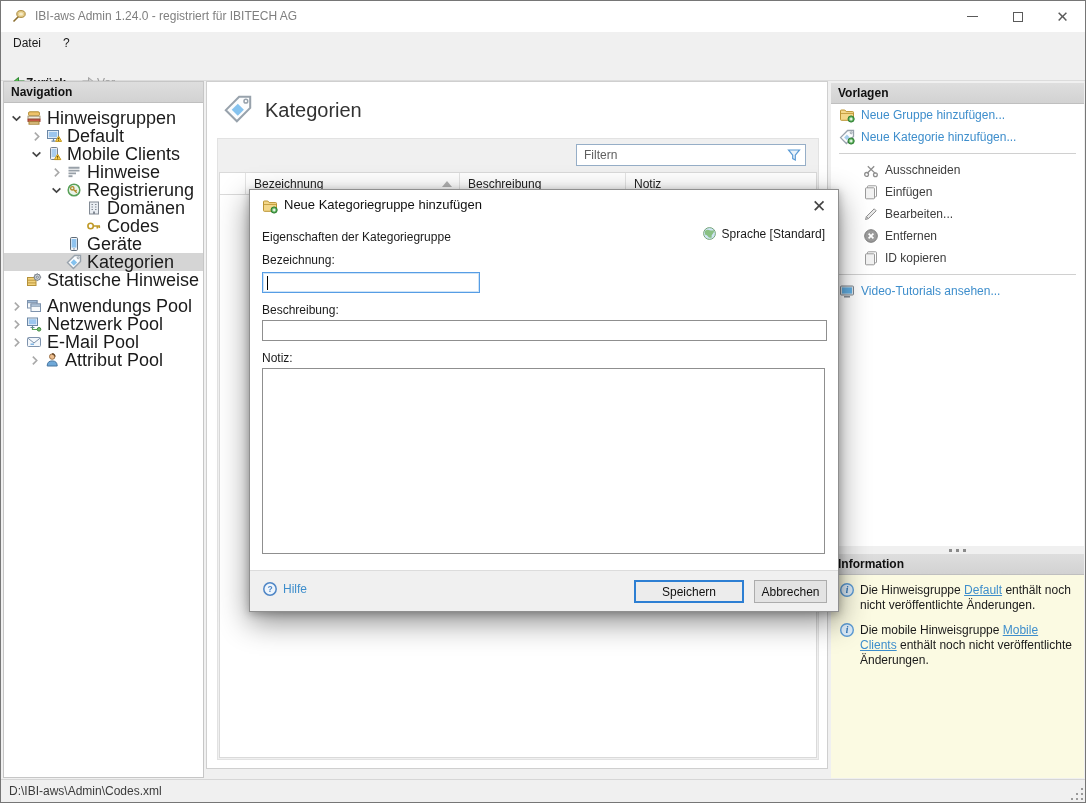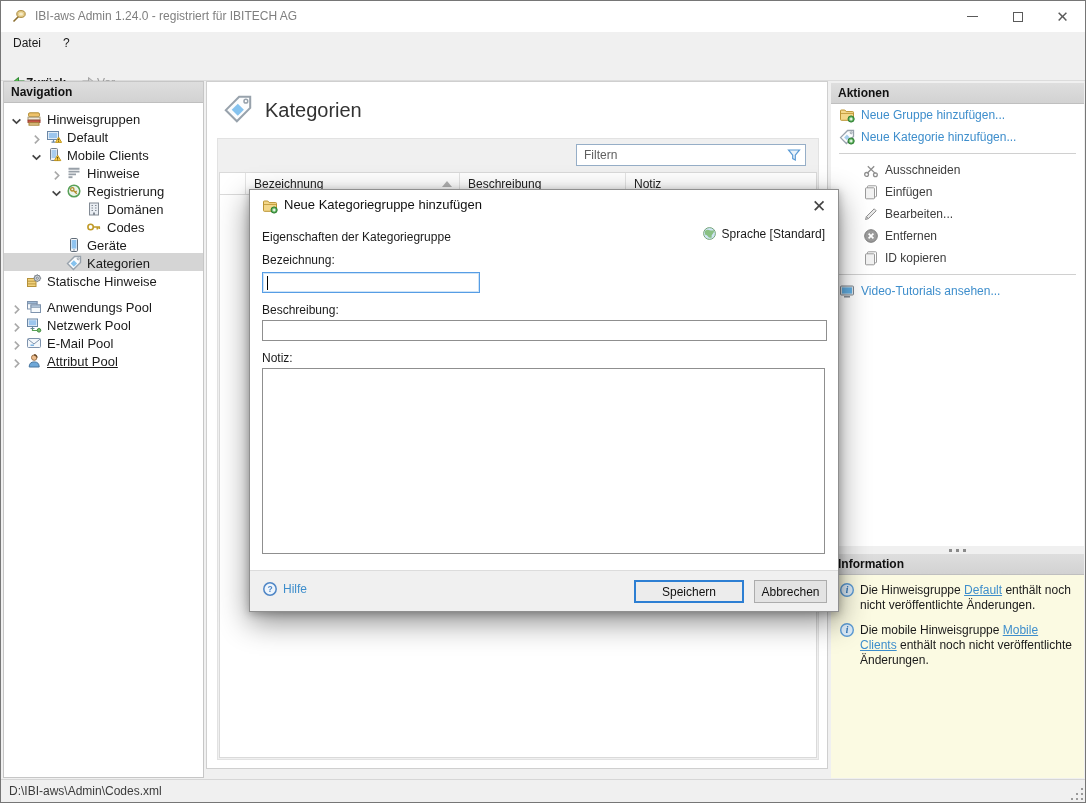--- a/index.html
+++ b/index.html
@@ -25,21 +25,21 @@
   .toolbtn{position:absolute;top:16px;height:26px;display:flex;align-items:center;gap:0;padding:0 4px;}
   .toolbtn .icon{width:16px;height:16px;display:inline-block;}
   .toolbtn.back{left:5px;font-weight:bold;color:#1a1a1a;}
   .toolbtn.fwd{left:76px;color:#9b9b9b;}
   
   .panel-header{height:21px;background:linear-gradient(#dedede,#d2d2d2);border-bottom:1px solid #bfbfbf;
     font-weight:bold;font-size:12px;line-height:20px;padding-left:7px;color:#111;}
   
   .nav-panel{position:absolute;left:2px;top:80px;width:201px;bottom:24px;background:#fff;border:1px solid #c6c6c6;}
   .tree{padding-top:6px;}
-  .tree-row{height:18px;display:flex;align-items:flex-end;font-size:13px;white-space:nowrap;}
+  .tree-row{height:18px;display:flex;align-items:center;font-size:18px;white-space:nowrap;}
   .tree-row.selected{background:#d5d5d5;}
   .tree-row .chev{width:13px;height:11px;display:inline-flex;align-items:center;justify-content:center;flex:0 0 13px;}
   .tree-row .ticon{width:16px;height:16px;margin:0 5px 0 3px;flex:0 0 16px;display:inline-flex;}
   .tree-row .ticon svg{width:16px;height:16px;}
   
   .main-panel{position:absolute;left:205px;top:80px;width:622px;bottom:33px;background:#fff;border:1px solid #cfcfcf;}
   .page-header{position:absolute;left:14px;top:10px;height:36px;display:flex;align-items:center;gap:10px;}
   .page-header .bigicon svg{width:34px;height:30px;}
   .page-title{font-size:20px;color:#333;}
   .content-box{position:absolute;left:10px;right:8px;top:56px;bottom:8px;background:#f0f0f0;border:1px solid #e2e2e2;}
@@ -326,21 +326,21 @@
           </span>
           <span class="ticon">
             <svg width="16" height="16" viewBox="0 0 16 16">
               <rect x="1.5" y="3.5" width="13" height="9" rx="1" fill="#f3f7fb" stroke="#7e93ad"></rect>
               <path d="M2 4.2 L8 9 L14 4.2" fill="none" stroke="#7e93ad"></path>
               <path d="M4.5 10.2 H8" stroke="#6aa7dd" stroke-width="1.3" fill="none"></path>
             </svg>
           </span>
           <span>E-Mail Pool</span>
         </div>
-        <div class="tree-row" style="padding-left: 6px; text-decoration: underline;">
+        <div class="tree-row" style="padding-left: 24px;">
           <span class="chev">
             <svg width="11" height="11" viewBox="0 0 10 10">
               <path d="M3.5 1.5 L7 5 L3.5 8.5" fill="none" stroke="#a9a9a9" stroke-width="1.5"></path>
             </svg>
           </span>
           <span class="ticon">
             <svg width="16" height="16" viewBox="0 0 16 16">
               <circle cx="8.2" cy="4.6" r="2.7" fill="#edbd8d" stroke="#9a7046"></circle>
               <path d="M8.2 1.9 A2.7 2.7 0 0 1 10.9 4.6" fill="none" stroke="#6b4a28" stroke-width="1.6"></path>
               <path d="M3.2 14 Q3.2 8.9 8.2 8.9 Q13.2 8.9 13.2 14 Z" fill="#6fa8d8" stroke="#47759f"></path>
@@ -380,21 +380,21 @@
             <div class="gh-cell c3">
               <span>Notiz</span>
             </div>
           </div>
         <div class="grid-body"></div>
       </div>
     </div>
   </div>
 
   <div class="sidebar">
-    <div class="panel-header actions-header">Aktionen</div>
+    <div class="panel-header actions-header">Vorlagen</div>
     <div class="actions-list">
         <div class="action-row link">
           <span class="aicon">
             <svg width="16" height="16" viewBox="0 0 16 16">
               <path d="M1.5 12.5 V3.8 Q1.5 3 2.3 3 H5.8 L7.2 4.6 H13.7 Q14.5 4.6 14.5 5.4 V12.5 Q14.5 13.3 13.7 13.3 H2.3 Q1.5 13.3 1.5 12.5 Z" fill="#f3d78a" stroke="#bb9433"></path>
               <path d="M1.5 6.5 H14.5" stroke="#bb9433" stroke-width="0.8" fill="none"></path>
               <circle cx="12.1" cy="12" r="3.1" fill="#57ae57" stroke="#2f7d33"></circle>
               <path d="M12.1 10.4 V13.6 M10.5 12 H13.7" stroke="#fff" stroke-width="1.2" fill="none"></path>
             </svg>
           </span>

